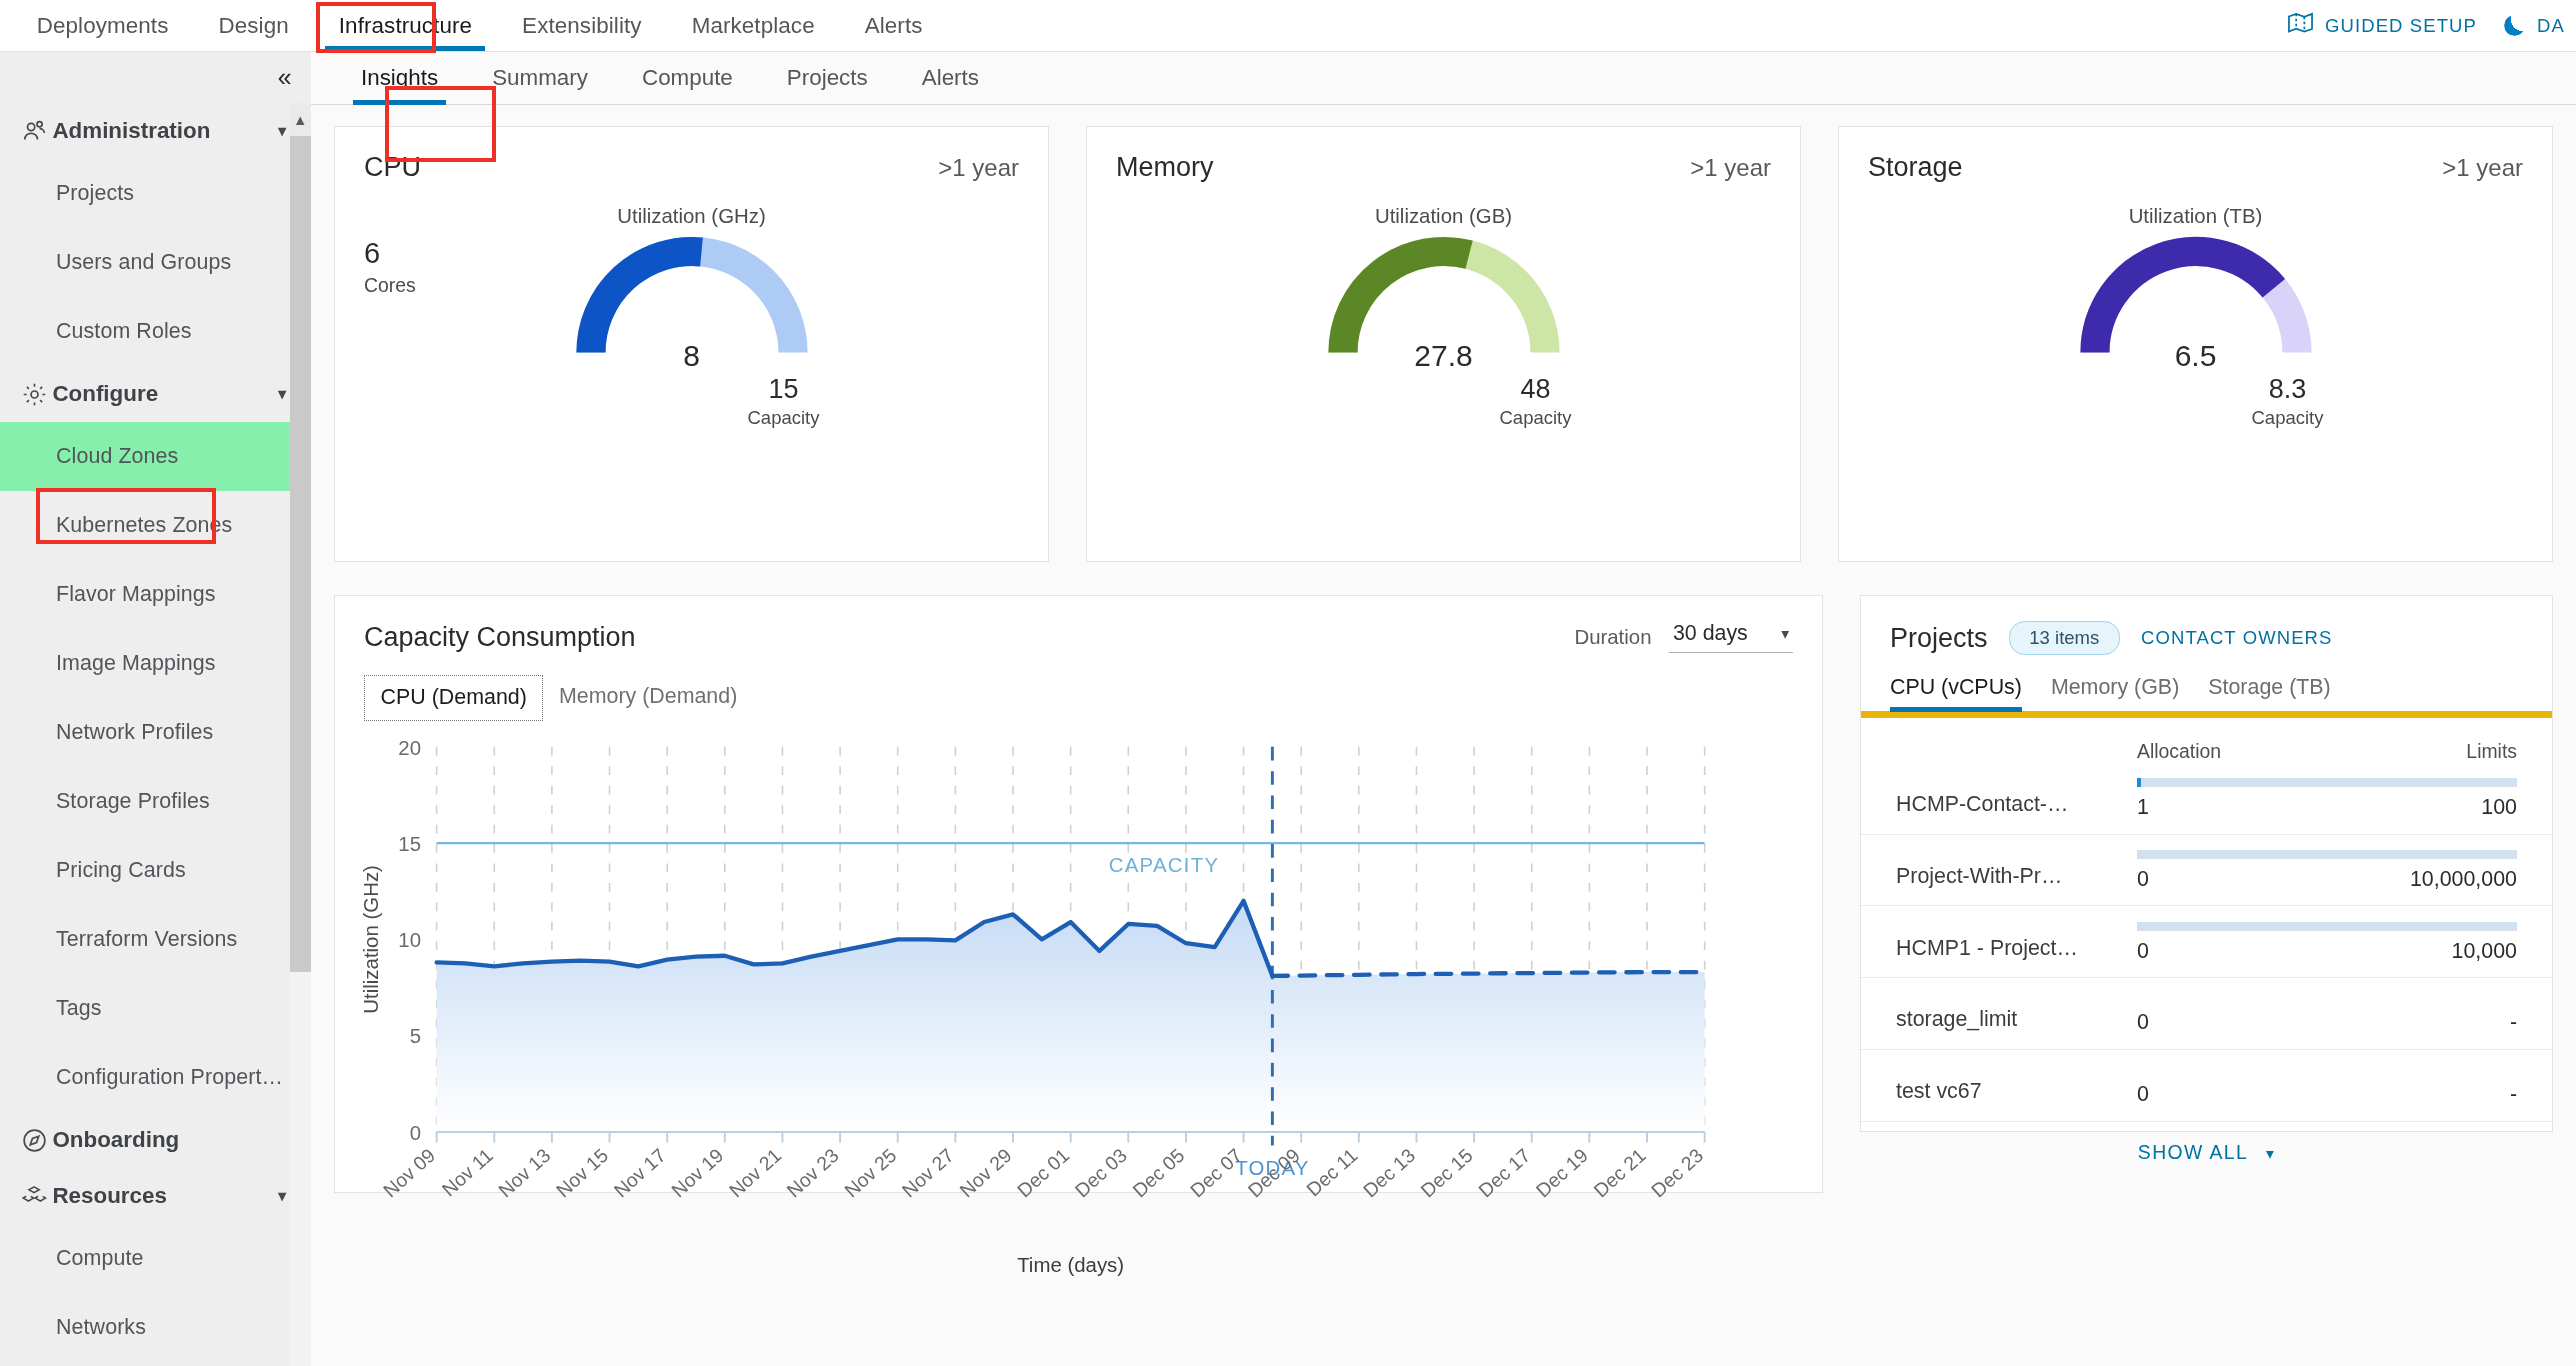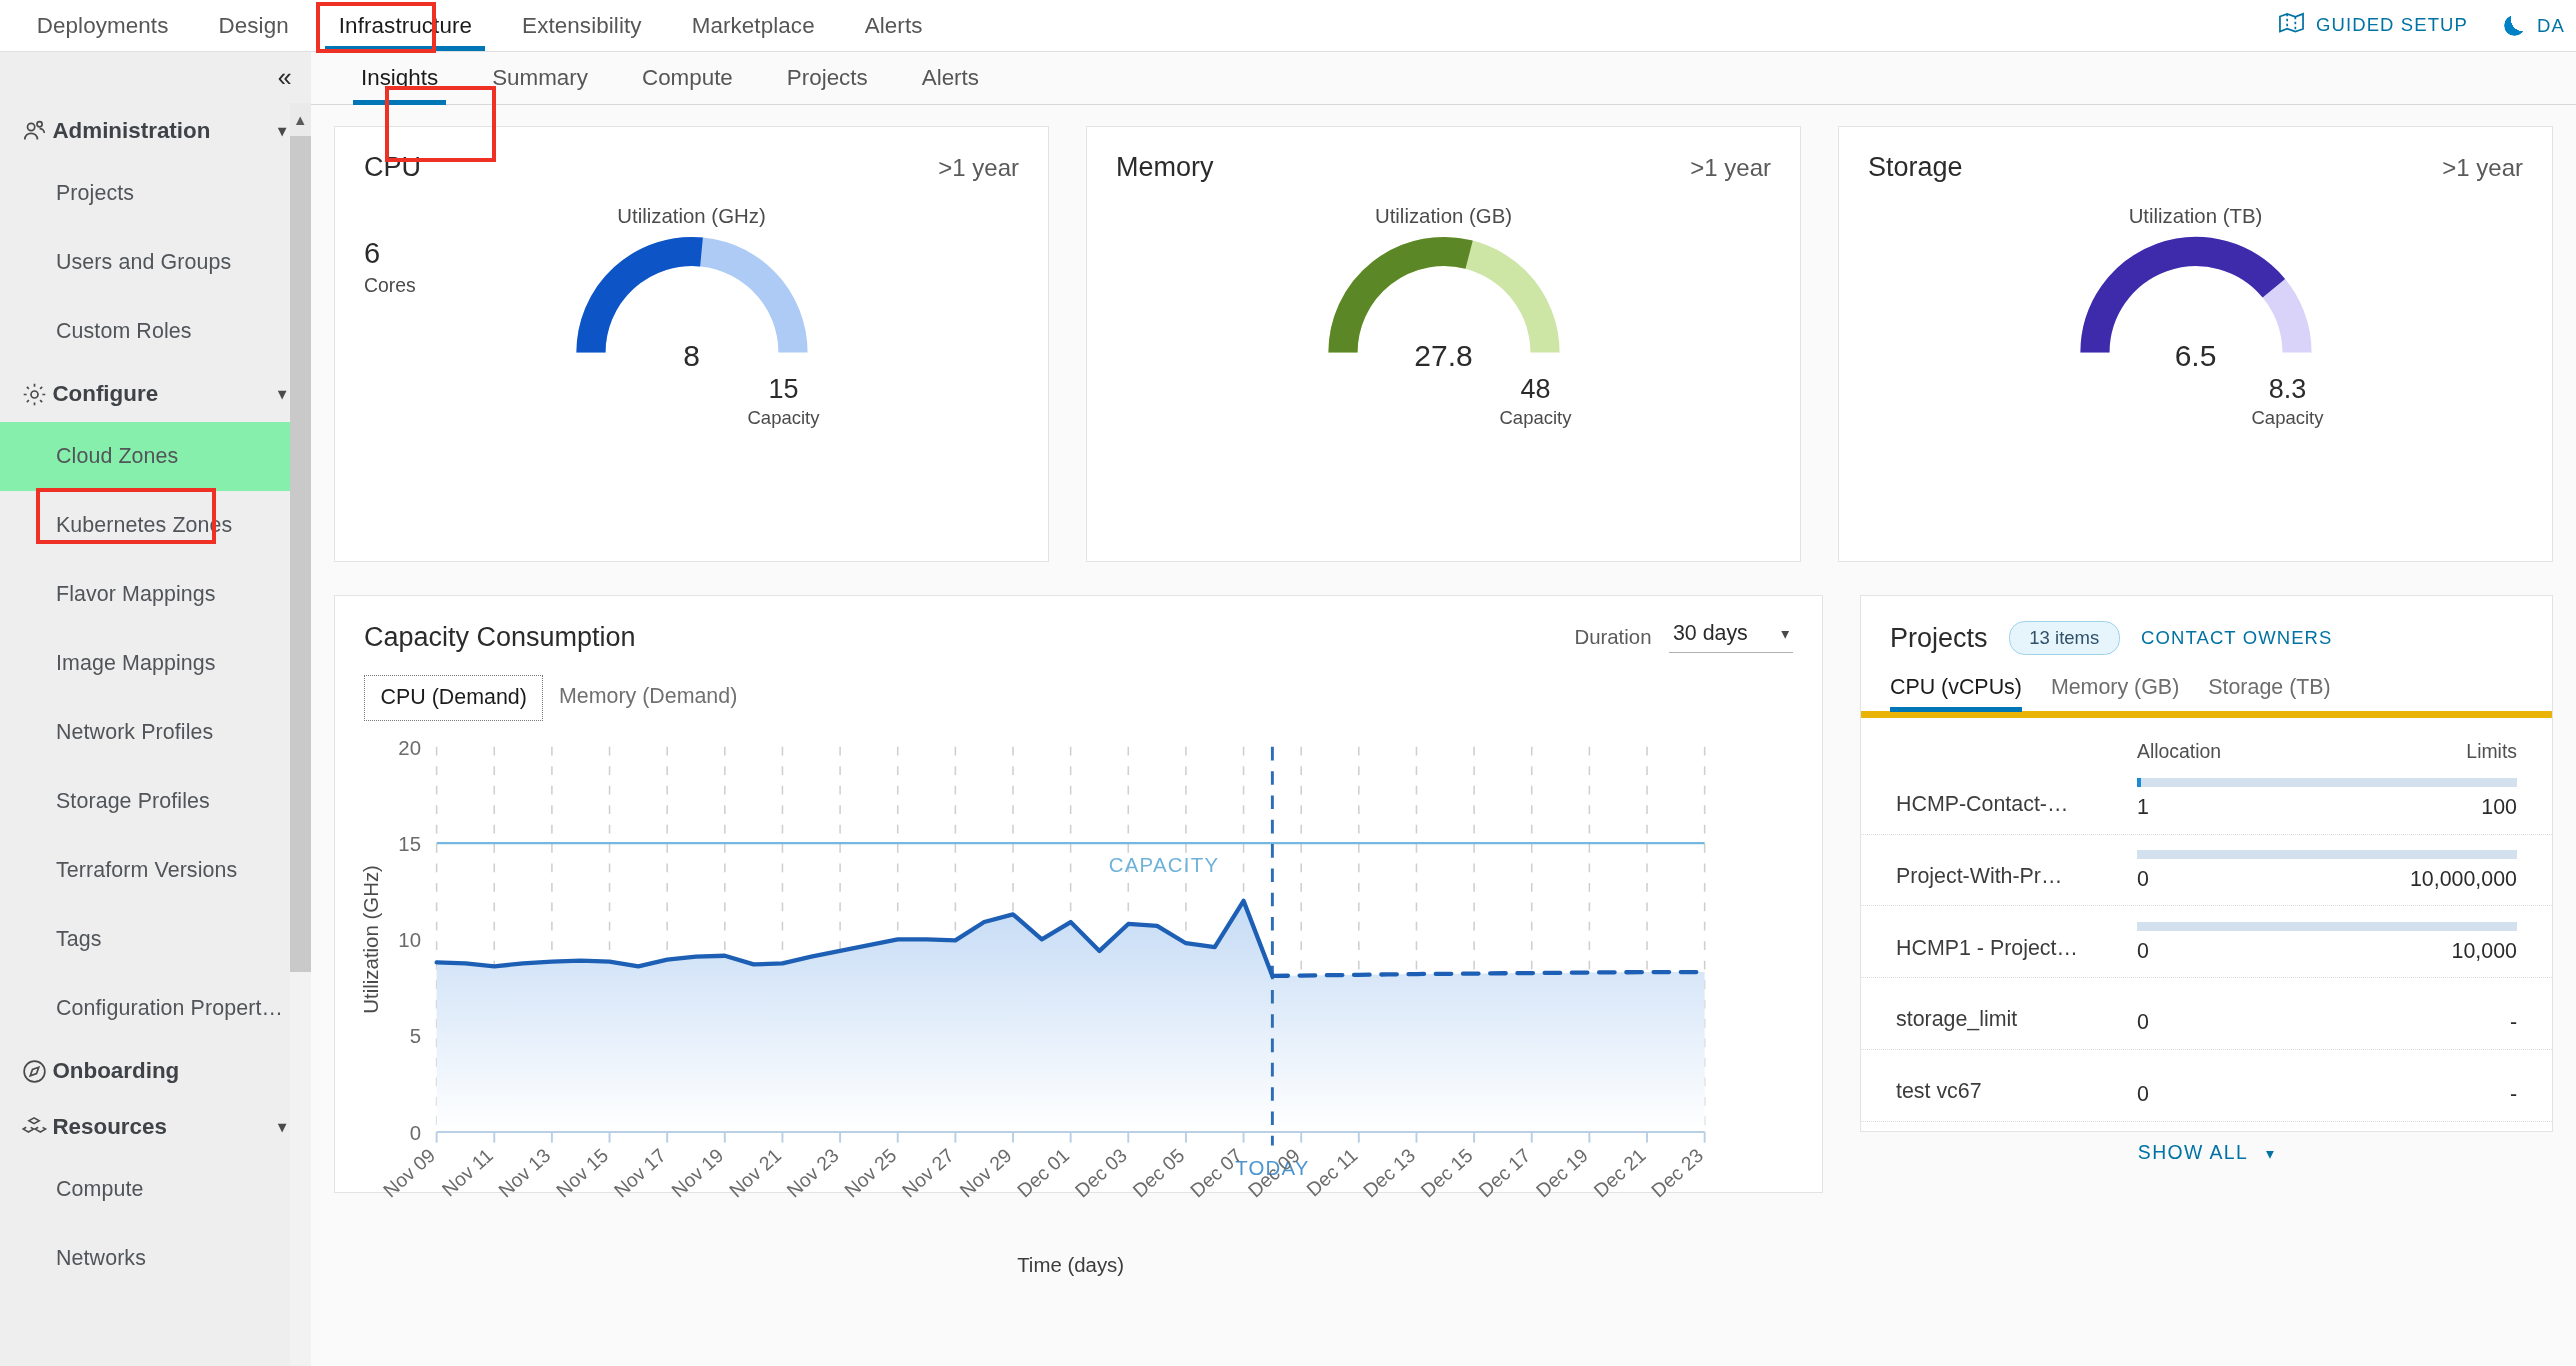--- a/index.html
+++ b/index.html
@@ -21,21 +21,21 @@
     display: flex; align-items: center; padding: 0 25px;
     font-size: 22.4px; color: #565656; cursor: pointer; position: relative;
     letter-spacing: 0.1px;
   }
   .topnav-item.active { color: #1b1b1b; }
   .topnav-item.active::after {
     content: ""; position: absolute; left: 11.7px; right: 11.7px; bottom: 0;
     height: 4.9px; background: #0076b6;
   }
   .topbar-right {
-    margin-left: auto; display: flex; align-items: center; gap: 36px;
+    margin-left: auto; display: flex; gap: 27px;
     padding-right: 0; color: #0072a3; font-size: 18.5px; letter-spacing: 1.1px;
   }
   .tb-link { display: flex; align-items: center; gap: 11.7px; cursor: pointer; white-space: nowrap; }
   .moon {
     width: 21.4px; height: 21.4px; border-radius: 50%;
     background: #0081c5;
     -webkit-mask: radial-gradient(circle 12.6px at 19.4px 3.9px, transparent 99%, #000 100%);
             mask: radial-gradient(circle 12.6px at 19.4px 3.9px, transparent 99%, #000 100%);
   }
 
@@ -269,20 +269,21 @@
             </span>
             <span>Configure</span>
             <span class="chev">▾</span>
           </div>
           <div class="sb-item selected">Cloud Zones</div>
           <div class="sb-item">Kubernetes Zones</div>
           <div class="sb-item">Flavor Mappings</div>
           <div class="sb-item">Image Mappings</div>
           <div class="sb-item">Network Profiles</div>
           <div class="sb-item">Storage Profiles</div>
+          <div class="sb-item">Pricing Cards</div>
           <div class="sb-item">Terraform Versions</div>
           <div class="sb-item">Tags</div>
           <div class="sb-item">Configuration Propert…</div>
           <div class="sb-group">
             <span>
               <svg class="gicon" viewBox="0 0 24 24" fill="none" stroke="#4a4a4a" stroke-width="1.5">
                 <circle cx="12" cy="12" r="9.2"></circle>
                 <path d="M15.8 8.2 10.2 10.2 8.2 15.8 13.8 13.8Z"></path>
               </svg>
             </span>

